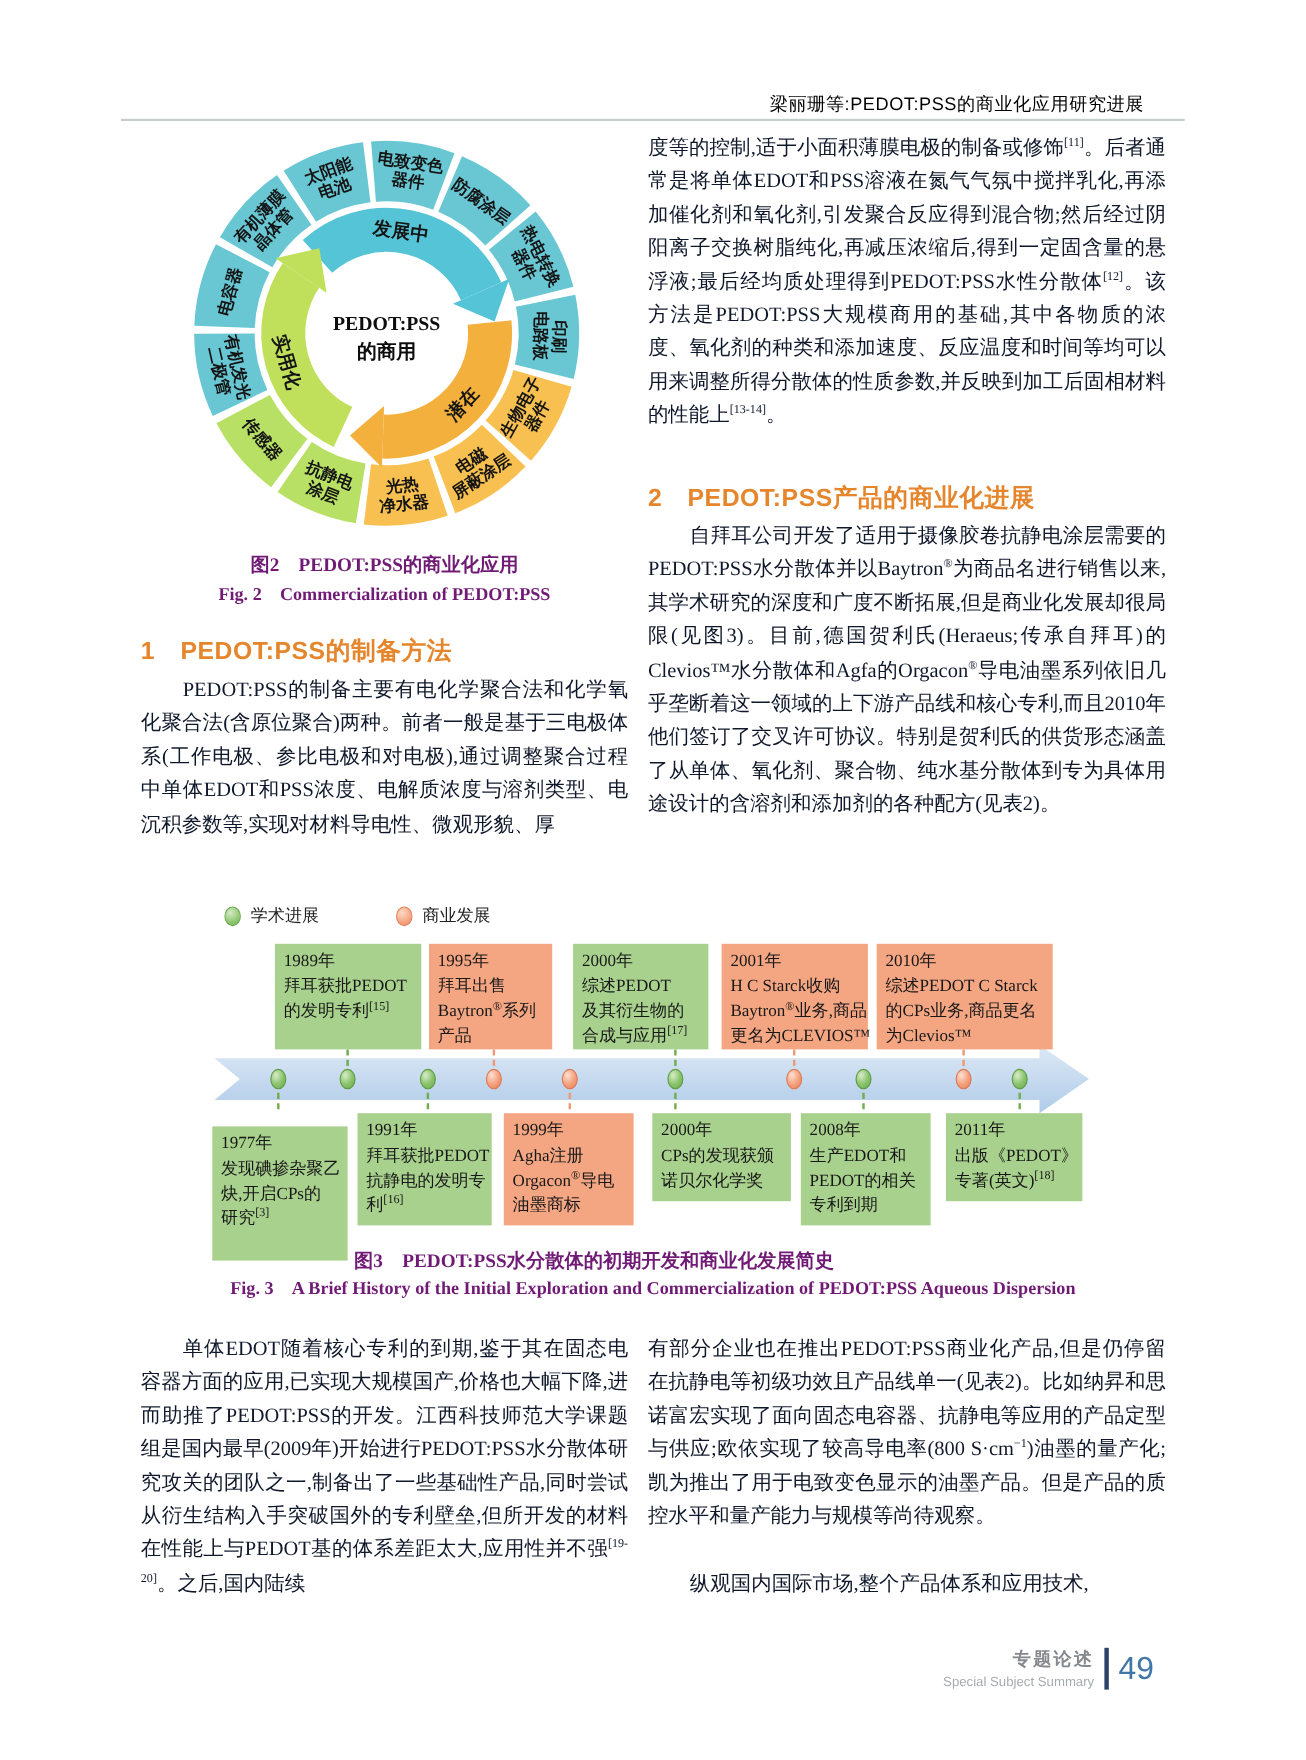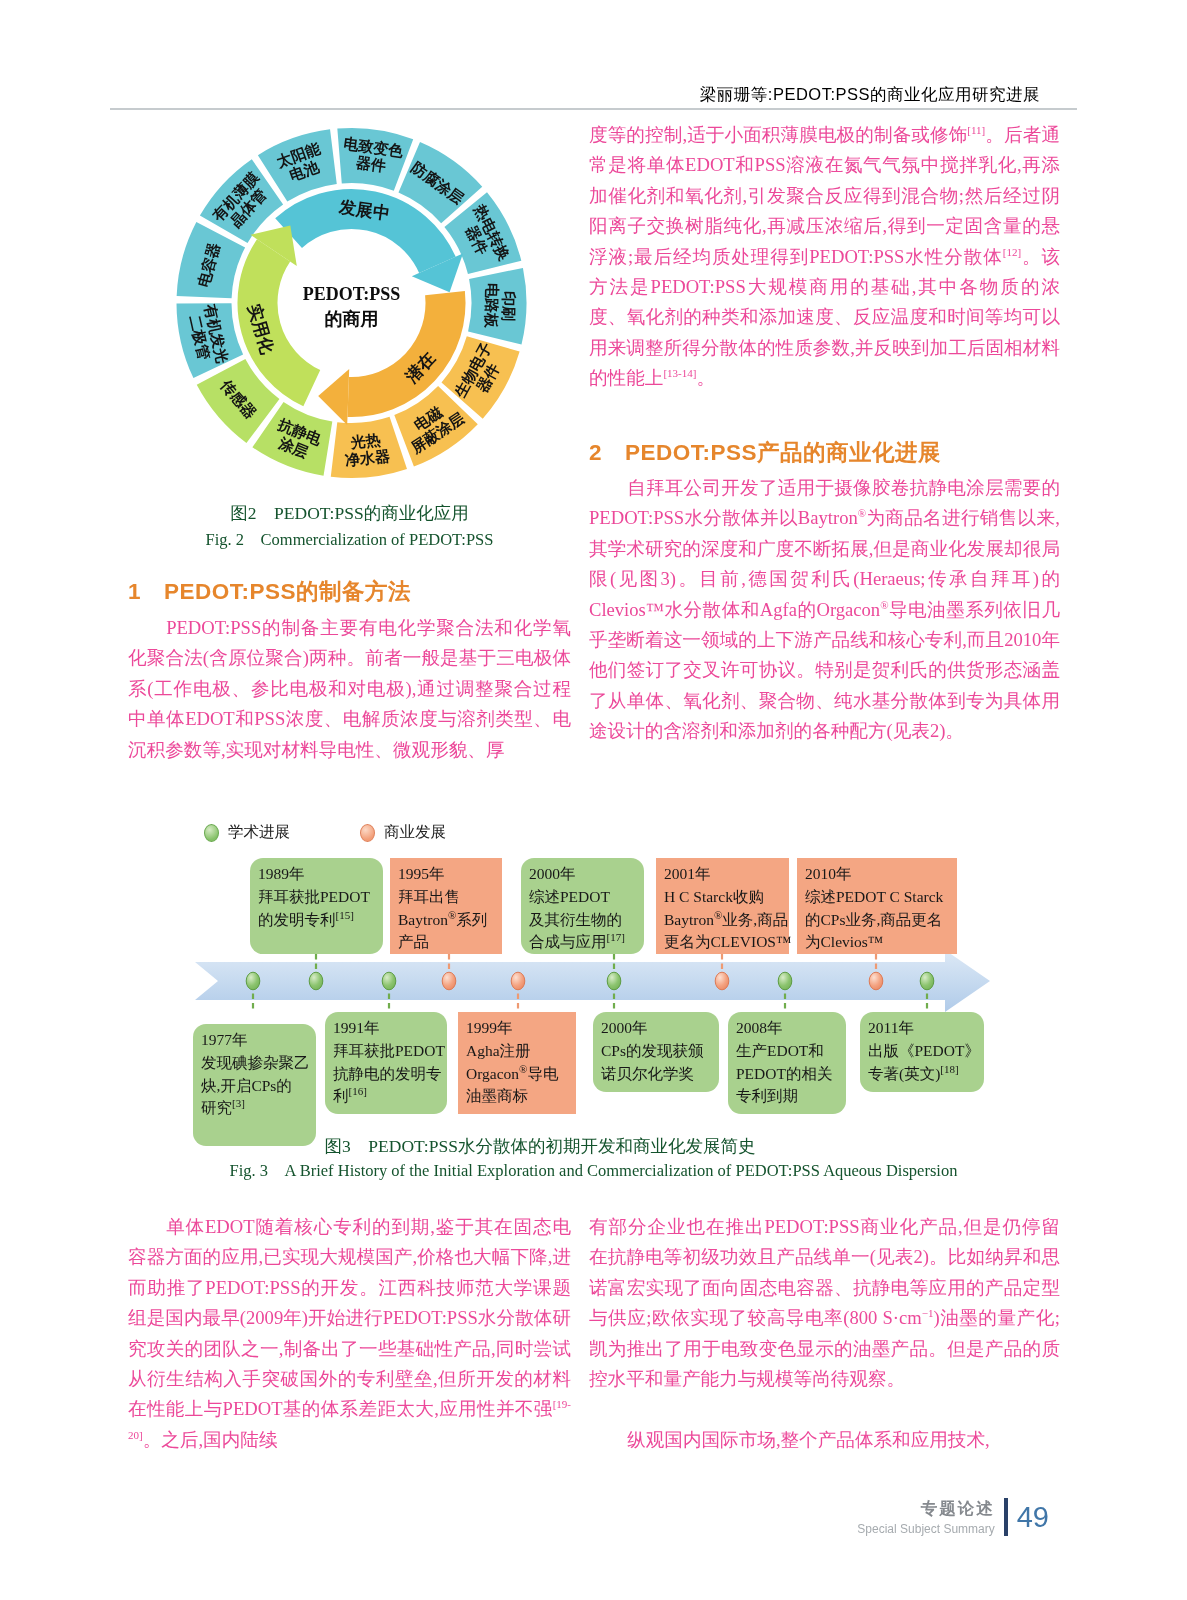--- a/index.html
+++ b/index.html
@@ -12,39 +12,39 @@
   
   .runhead{
     position:absolute;top:84px;left:110px;width:930px;text-align:right;
     font-size:16.5px;color:#000000;font-family:"Liberation Sans",sans-serif;
     letter-spacing:.5px;
   }
   .hrule{position:absolute;top:108px;left:110px;width:967px;height:1.5px;background:#c6cbce;}
   
   .colL{left:128px;width:443px;}
   .colR{left:589px;width:471px;}
-  p.body{font-size:18.6px;line-height:30.4px;text-align:justify;margin:0;color:#ec4899;}
+  p.body{font-size:18.6px;line-height:30.4px;text-align:justify;margin:0;color:#0f172a;}
   .indent{text-indent:2.05em;}
   sup{font-size:11px;line-height:0;vertical-align:super;}
   h2.sec{
     font-family:"Liberation Sans",sans-serif;font-weight:700;color:#e6862c;
     font-size:22.5px;margin:0;letter-spacing:.5px;
   }
-  .cap{font-weight:400;text-align:center;color:#14532d;}
+  .cap{font-weight:700;text-align:center;color:#701a75;}
   .capzh{font-size:17.5px;}
   .capen{font-size:16.5px;}
   
   #fig3{position:absolute;top:800px;left:0;width:1187px;height:330px;}
   #fig3svg{position:absolute;top:0;left:0;}
   .tbox{
     position:absolute;box-sizing:border-box;padding:5px 8px 0;
     font-size:15.5px;line-height:22.8px;color:#171717;
   }
   .tbox div{white-space:nowrap;}
-  .tbox.green{background:#a9d18e;border-radius:13px;}
+  .tbox.green{background:#a9d18e;}
   .tbox.orange{background:#f4a683;}
   .legend-item{position:absolute;display:flex;align-items:center;gap:9px;font-size:15.5px;color:#222;}
   .ldot{width:13px;height:16px;border-radius:50%;border:1px solid;}
   .ldot.green{background:radial-gradient(circle at 35% 30%,#d6ebc4,#85c167 70%);border-color:#68a84e;}
   .ldot.orange{background:radial-gradient(circle at 35% 30%,#fcd9c6,#f29d77 70%);border-color:#df8059;}
   
   .seglabel{font-size:15px;font-weight:600;fill:#141414;font-family:"Liberation Serif",serif;}
   .arrowlabel{font-size:17px;font-weight:600;fill:#141414;font-family:"Liberation Serif",serif;}
   .centerlabel{font-size:18px;font-weight:600;fill:#0d0d0d;font-family:"Liberation Serif",serif;}
   

